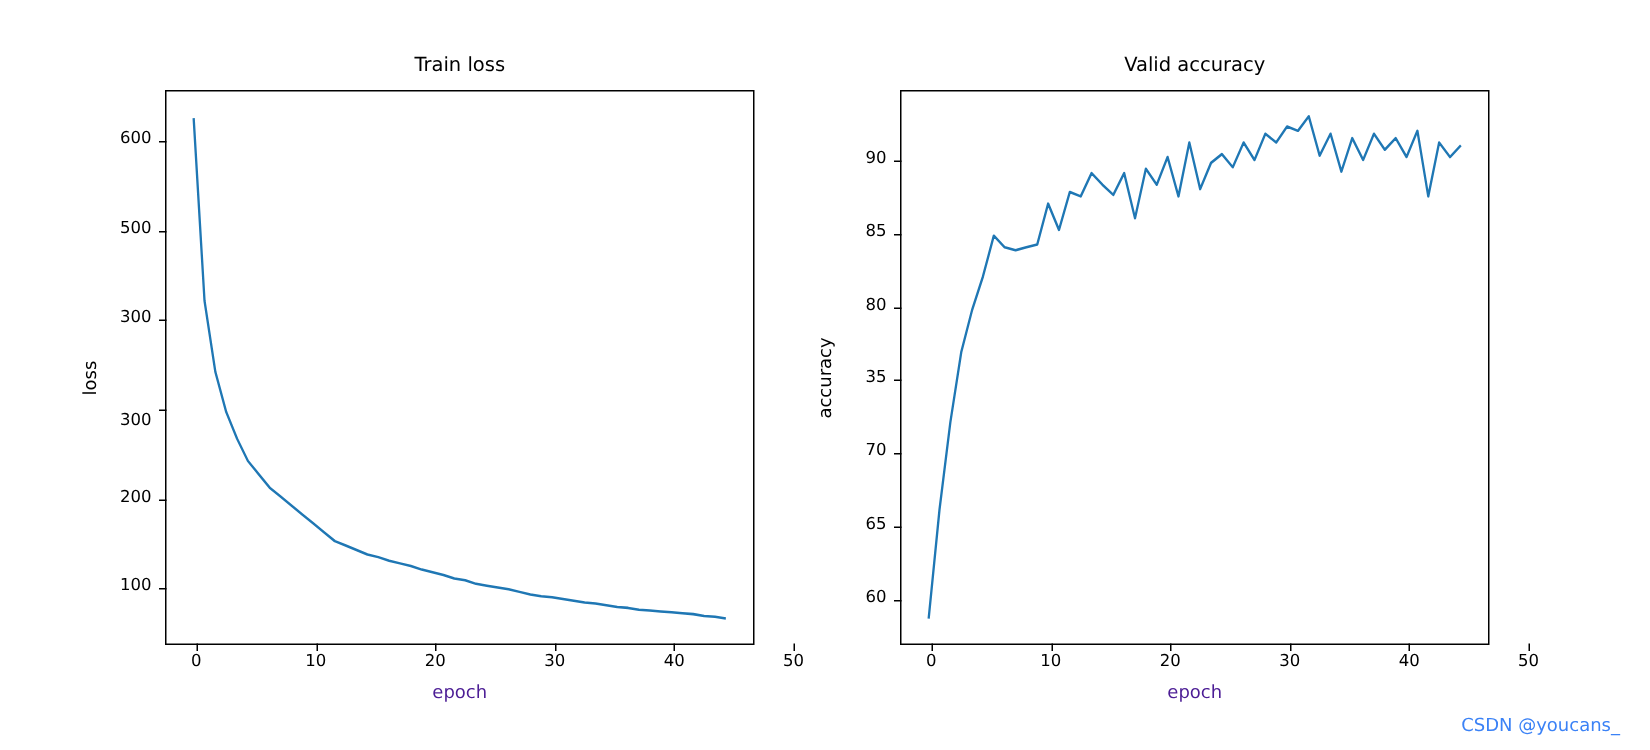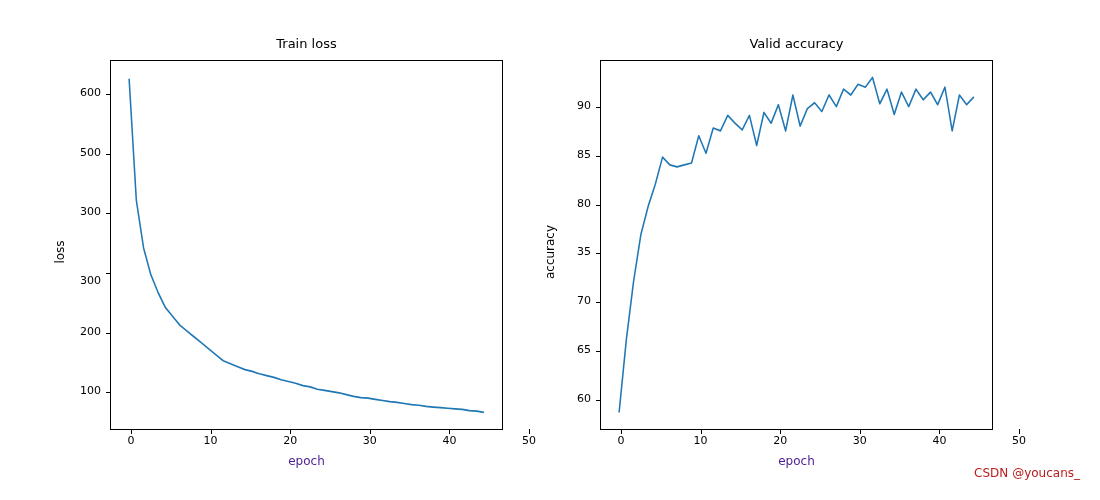--- a/index.html
+++ b/index.html
@@ -98,24 +98,24 @@
       height: 100%;
     }
     .line-path {
       fill: none;
       stroke: #1f77b4;
       stroke-width: 1.7;
       stroke-linejoin: round;
     }
     .watermark {
       position: absolute;
-      bottom: 20px;
+      bottom: 10px;
       right: 20px;
       font-size: 12px;
-      color: #b91c1c;
+      color: #3b82f6;
     }
   </style>
 </head>
 <body>
 
 <div class="figure">
 
   <div class="subplot left">
     <div class="subplot-title">Train loss</div>
     <div class="plot-area" id="plot-0">

